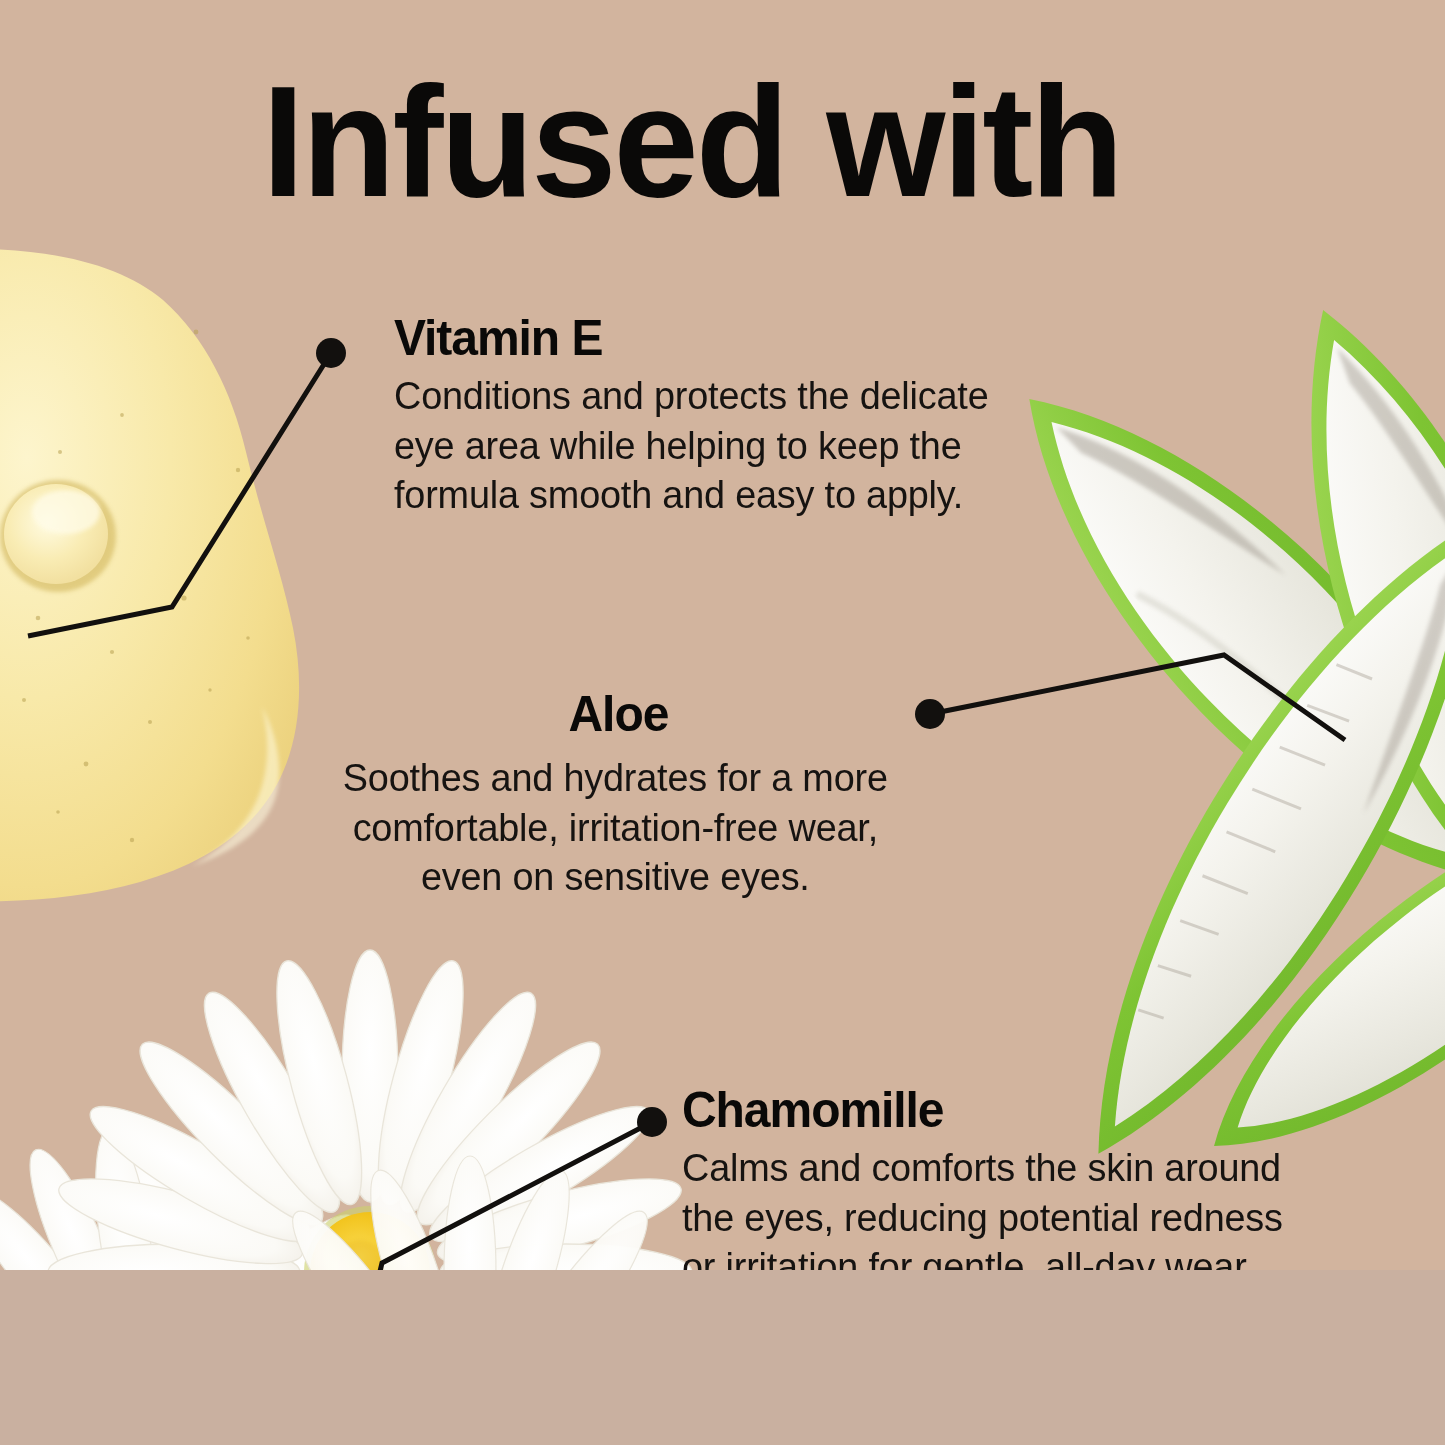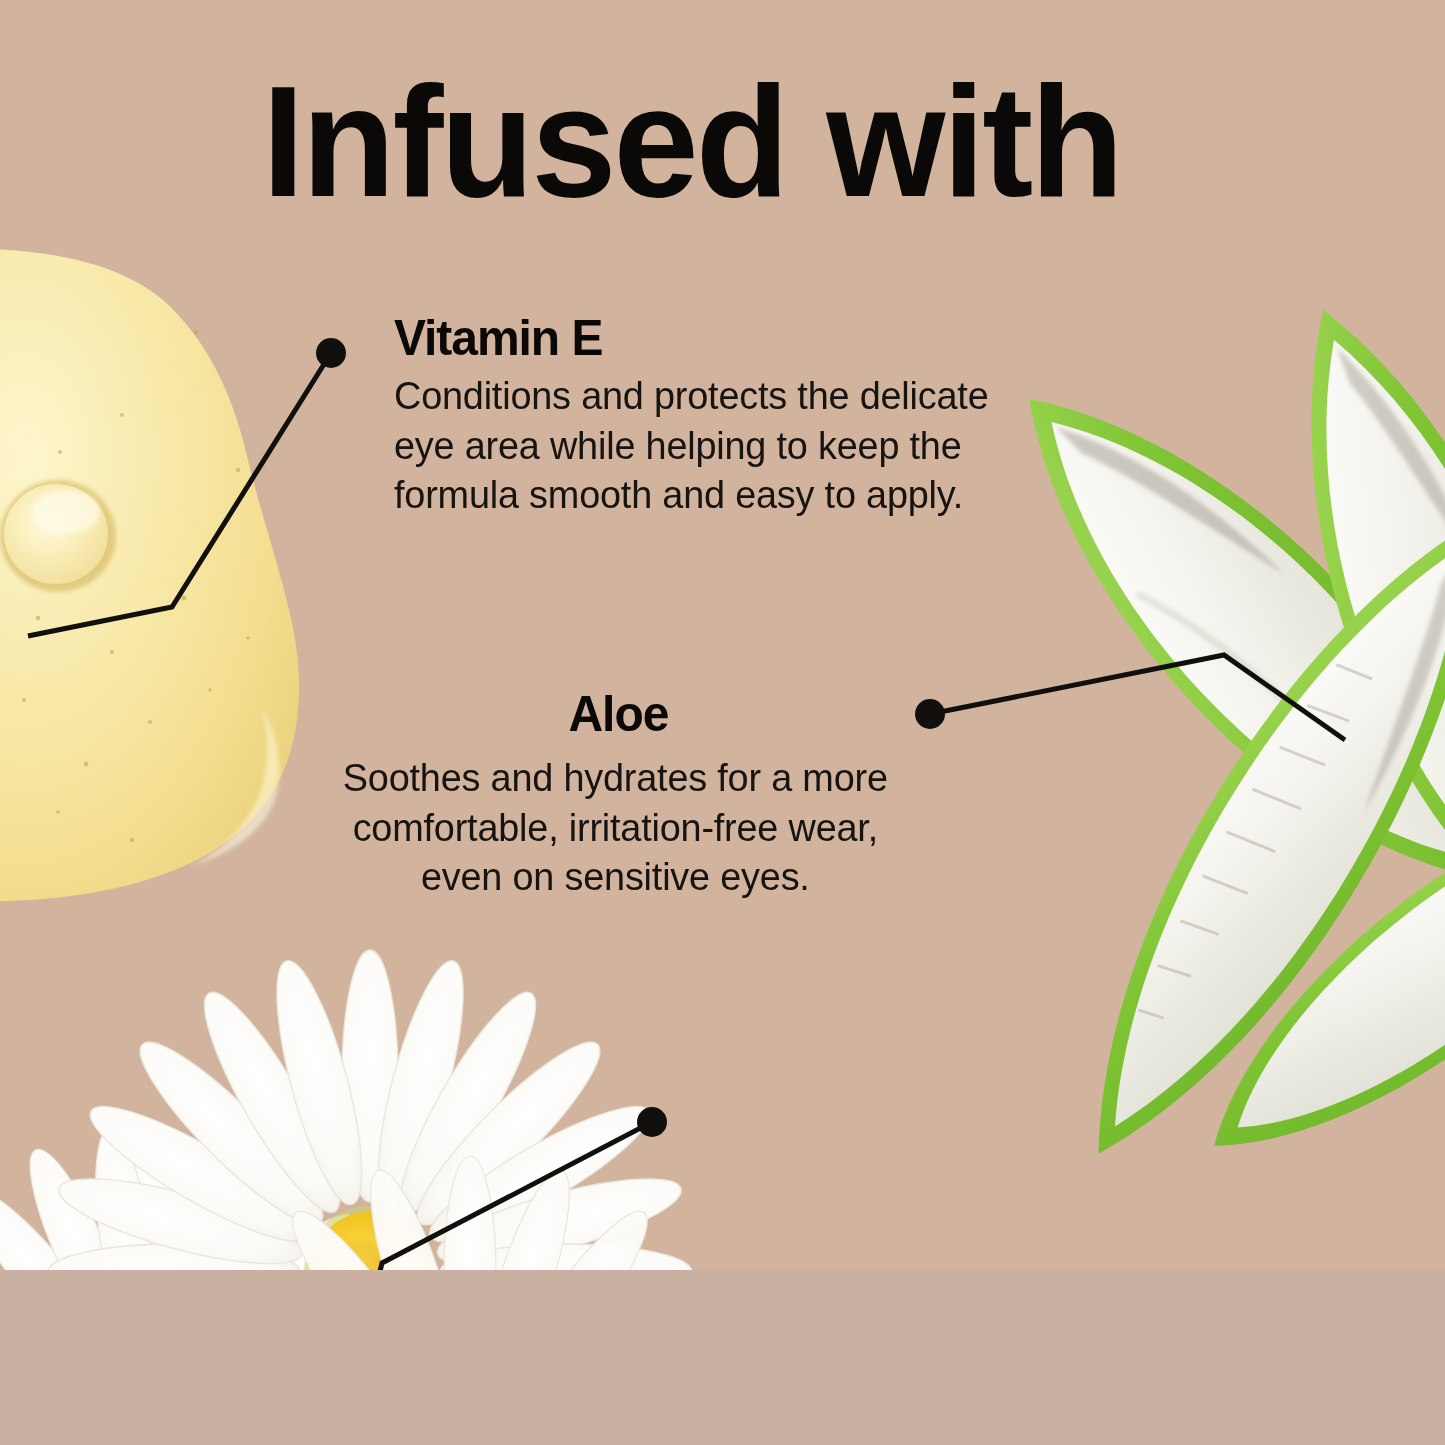--- a/index.html
+++ b/index.html
@@ -306,14 +306,18 @@
   <div class="block left" id="block-vitamin-e">
     <h2>Vitamin E</h2>
     <p>Conditions and protects the delicate eye area while helping to keep the formula smooth and easy to apply.</p>
   </div>
 
   <div class="block right" id="block-aloe">
     <h2>Aloe</h2>
     <p>Soothes and hydrates for a more comfortable, irritation-free wear, even on sensitive eyes.</p>
   </div>
 
+  <div class="block left" id="block-chamomille">
+    <h2>Chamomille</h2>
+    <p>Calms and comforts the skin around the eyes, reducing potential redness or irritation for gentle, all-day wear.</p>
+  </div>
 
 </div>
 
 </body></html>

